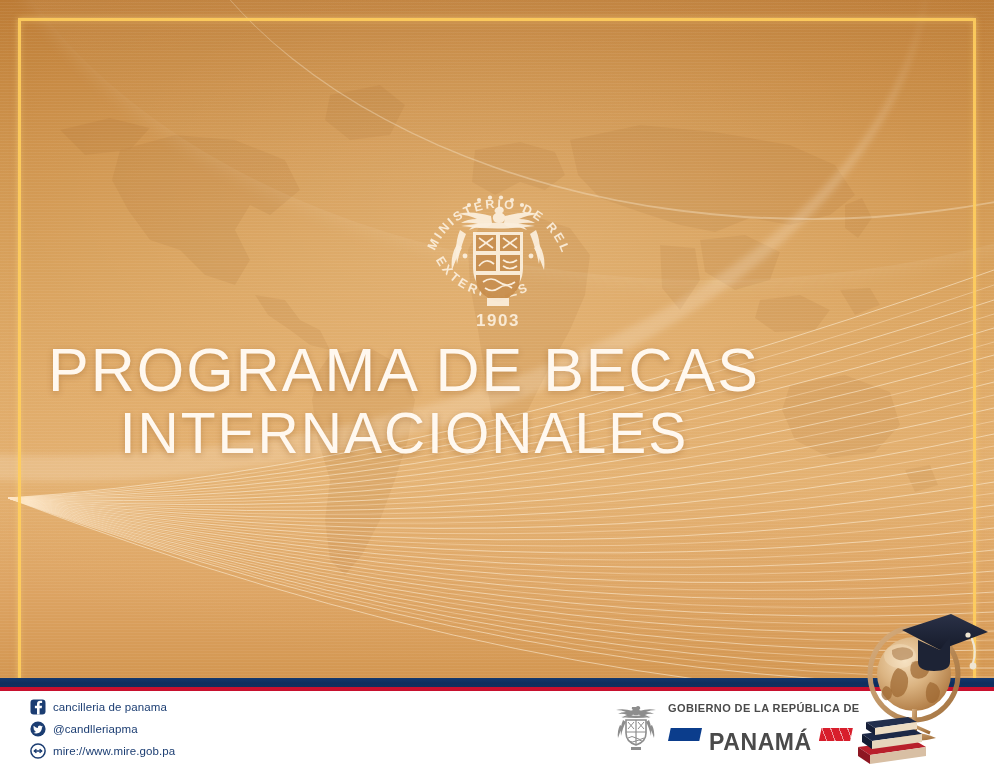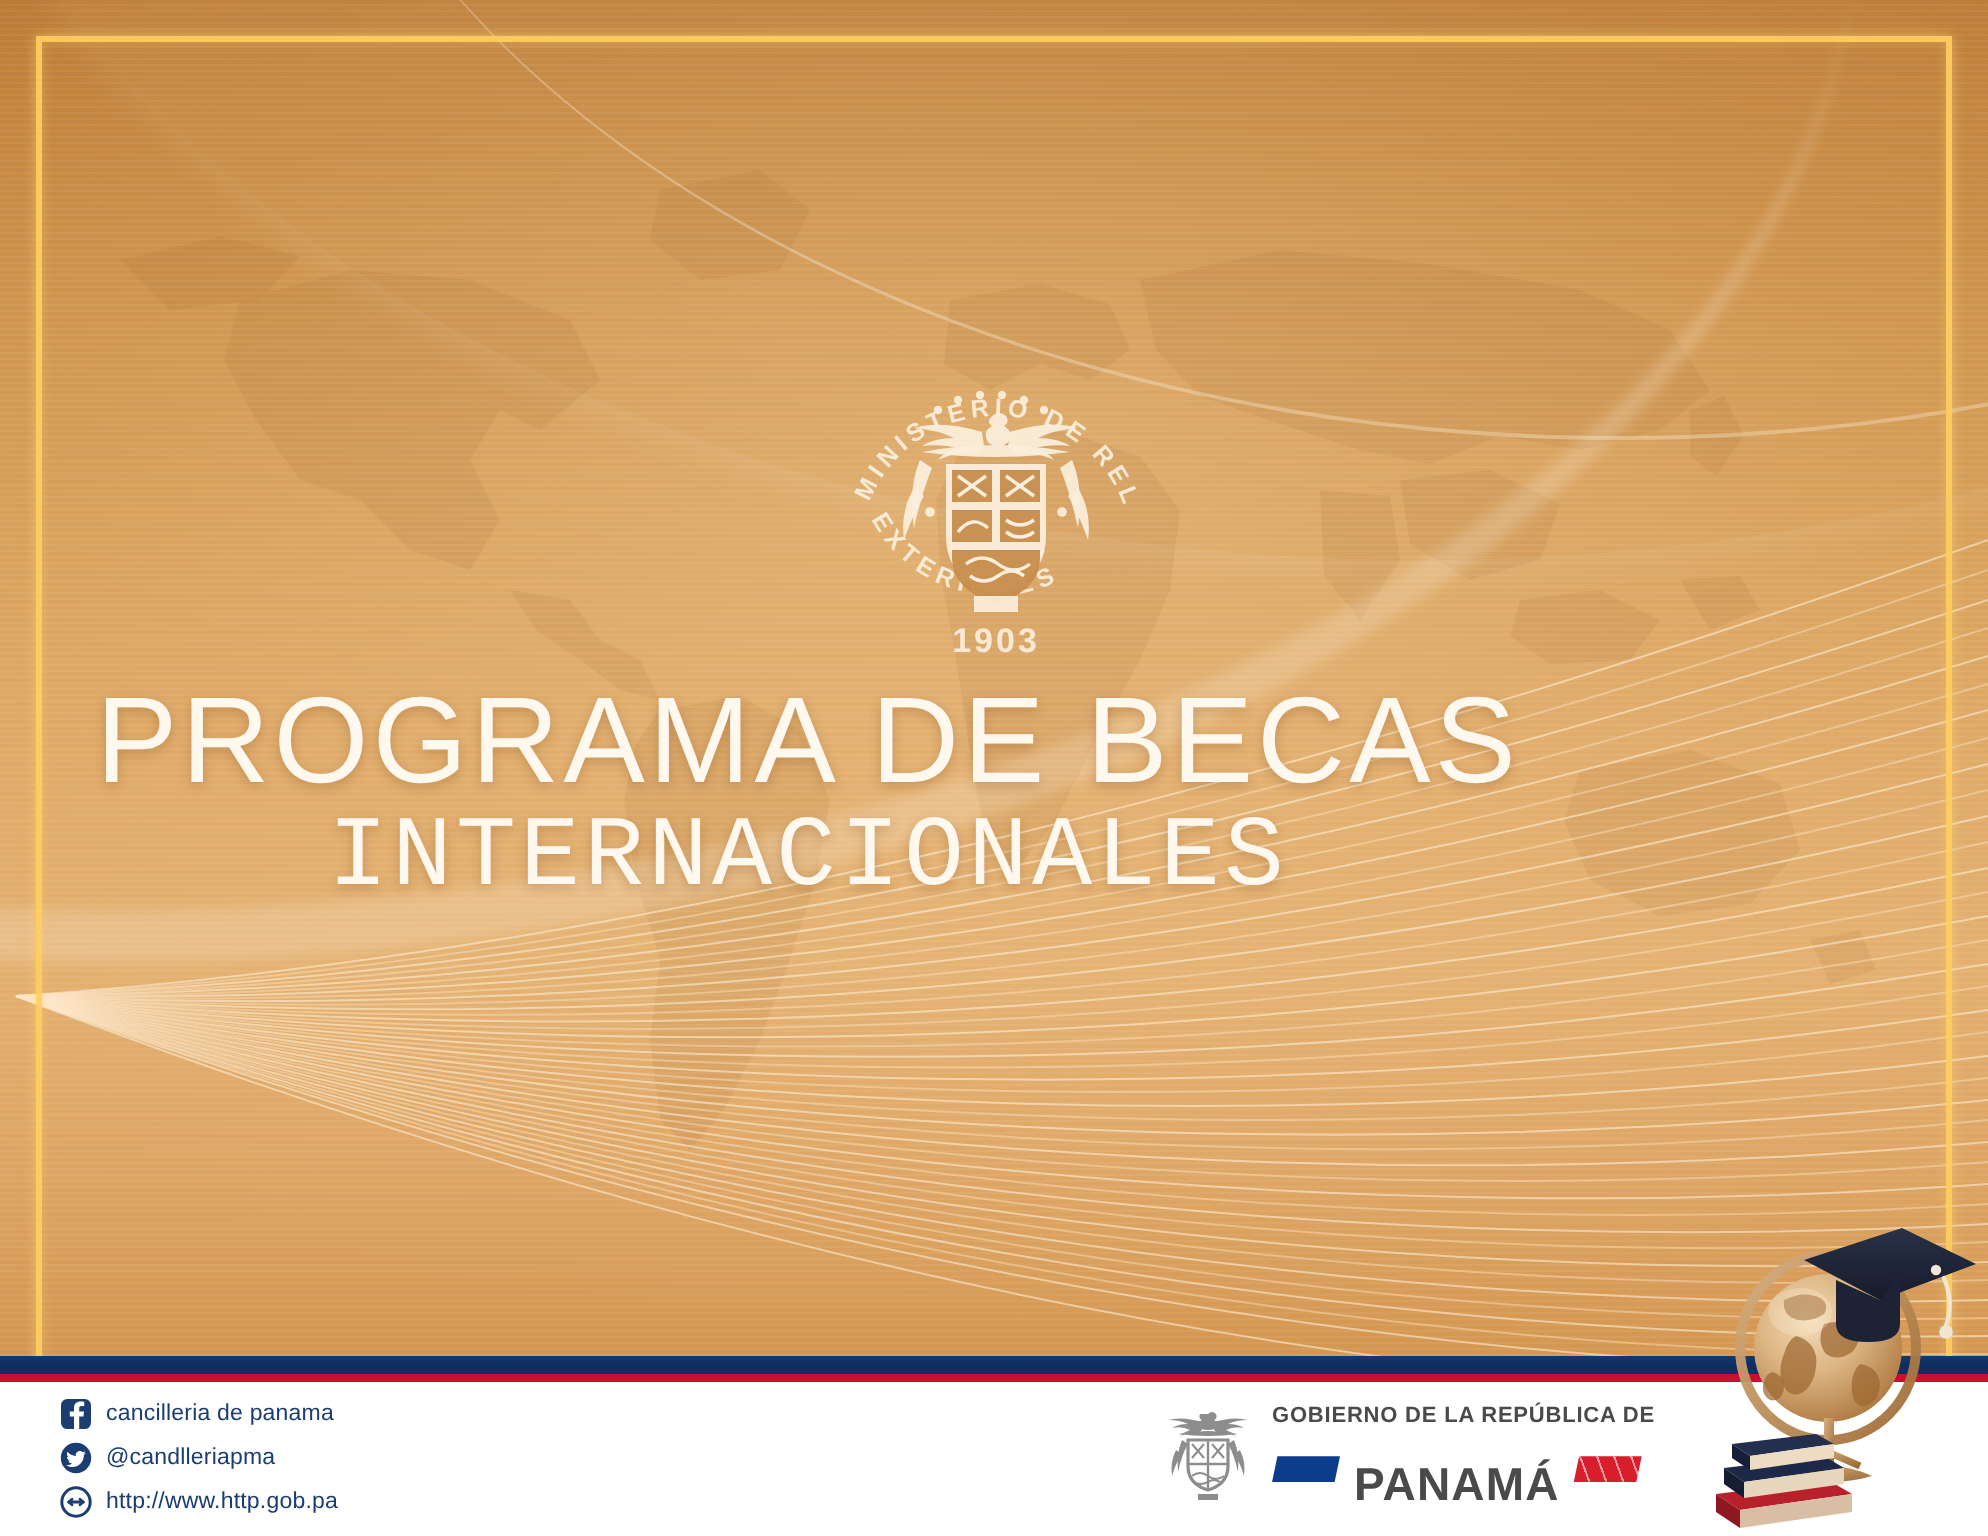--- a/index.html
+++ b/index.html
@@ -96,21 +96,21 @@
     position:absolute; left:0; top:338px; width:808px;
     text-align:center; color:#fff8ef;
     font-family:"Liberation Sans", sans-serif;
     font-weight:300;
     letter-spacing:2px;
     line-height:1.06;
     text-shadow:0 2px 6px rgba(120,62,10,0.28);
     user-select:none;
   }
   .title-line{ font-size:61px; display:block; font-stretch:semi-condensed; }
-  .title-line.l2{ font-size:50px;font-family:Liberation Mono, monospace; }
+  .title-line.l2{ font-size:57px; }
 
   
   .footer{
     position:absolute; left:0; top:690px; width:994px; height:78px;
     background:#ffffff;
   }
   .bar-navy{
     position:absolute; left:0; top:678px; width:994px; height:9px;
     background:linear-gradient(180deg,#13386e 0%,#0e2e5e 55%,#102f5f 100%);
     z-index:6;
@@ -136,21 +136,21 @@
     height:20px; margin-bottom:2px;
     color:#1b3d72; font-size:11.5px;
     font-family:"Liberation Sans", sans-serif;
   }
   .sicon{ width:16px; height:16px; flex:0 0 16px; display:block; }
   .sicon svg{ width:16px; height:16px; display:block; }
   .slabel{ white-space:nowrap; letter-spacing:.1px; }
 
   
   .govlogo{
-    position:absolute; left:582px; top:702px;
+    position:absolute; left:614px; top:702px;
     display:flex; align-items:center; gap:10px;
     z-index:8;
     text-align:center;
   }
   .gov-arms{ width:44px; height:50px; }
   .gov-arms svg{ width:44px; height:50px; display:block; }
   .gov-text{ display:flex; flex-direction:column; align-items:flex-start; }
   .gov-l1{
     font-size:11px; font-weight:bold; color:#4a4a4a;
     letter-spacing:.4px; line-height:1.1; margin-bottom:1px;
@@ -381,21 +381,21 @@
 
     <div class="srow">
       <span class="sicon">
         <svg viewBox="0 0 16 16" aria-hidden="true">
           <circle cx="8" cy="8" r="7.1" fill="none" stroke="#1b3d72" stroke-width="1.5"></circle>
           <path d="M4.4,8 H11.6" stroke="#1b3d72" stroke-width="1.5" stroke-linecap="round"></path>
           <path d="M6,6.6 L4.4,8 L6,9.4" fill="none" stroke="#1b3d72" stroke-width="1.4" stroke-linecap="round" stroke-linejoin="round"></path>
           <path d="M10,6.6 L11.6,8 L10,9.4" fill="none" stroke="#1b3d72" stroke-width="1.4" stroke-linecap="round" stroke-linejoin="round"></path>
         </svg>
       </span>
-      <span class="slabel">http://www.http.gob.pa</span>
+      <span class="slabel">mire://www.mire.gob.pa</span>
     </div>
   </div>
 
   <div class="govlogo">
     <span class="gov-arms">
       <svg viewBox="0 0 44 50" aria-hidden="true">
         <g fill="#8d8d8d">
 
           <path d="M22,4 q2,-2 4,0 q1,2 -1,3 q3,1 2,3 q-1,2 -5,2 q-4,0 -5,-2 q-1,-2 2,-3 q-2,-1 -1,-3 Z"></path>
           <path d="M19,8 q-10,-3 -17,-1 q6,0 10,2 q-5,0 -8,2 q5,-1 9,1 q-3,1 -5,3 q5,-2 9,-2 q2,0 2,-2 Z"></path>

